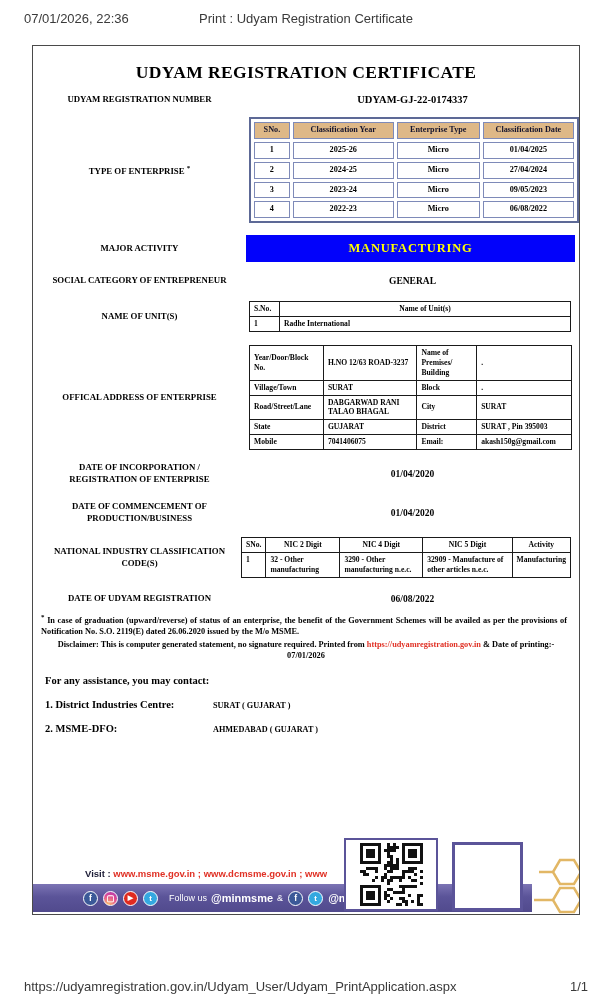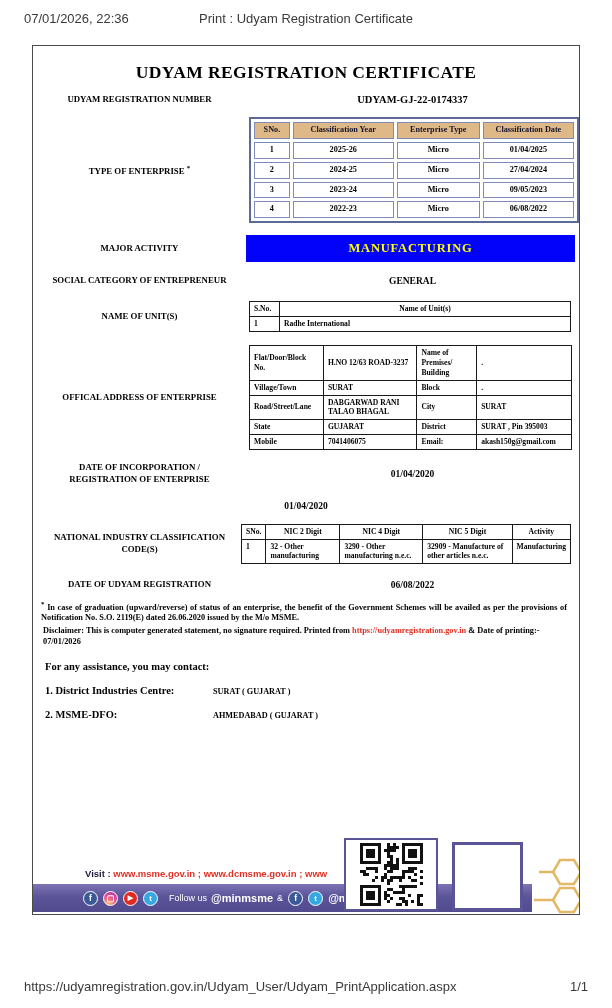--- a/index.html
+++ b/index.html
@@ -56,21 +56,21 @@
   .nic-table th { text-align:center; }
   .nic-table td { vertical-align:top; }
   .nt-c1{width:24px;} .nt-c2{width:76px;} .nt-c3{width:86px;} .nt-c4{width:94px;} .nt-c5{width:50px;}
 
   
   .major-banner { margin-right:4px; height:27px; line-height:27px; background:#0202fb; color:#ffff00; text-align:center; font-weight:bold; font-size:12.5px; letter-spacing:.8px; }
 
   
   .footnote { margin:9px 12px 0 8px; font-size:8.3px; font-weight:bold; text-align:justify; line-height:1.25; }
   .footnote sup { font-size:7px; }
-  .disclaimer { margin:3px 10px 0 10px; font-size:8.3px; font-weight:bold; text-align:left; line-height:1.3; }
+  .disclaimer { margin:3px 10px 0 10px; font-size:8.3px; font-weight:bold; text-align:center; line-height:1.3; }
   .red-link { color:#e03125; }
 
   
   .contact-heading { margin:13px 0 0 12px; font-size:10.5px; font-weight:bold; }
   .contact-item { display:flex; margin:13px 0 0 12px; align-items:baseline; }
   .contact-item .ci-label { width:168px; font-size:10.5px; font-weight:bold; }
   .contact-item .ci-value { font-size:8.2px; font-weight:bold; }
 
   
   .banner { position:absolute; left:0; right:0; bottom:0; height:62px; }
@@ -201,21 +201,21 @@
     <div class="val-left">
       <table class="plain addr-table">
         <colgroup>
             <col class="at-c1">
             <col class="at-c2">
             <col class="at-c3">
             <col class="at-c4">
           </colgroup>
         <tbody>
             <tr>
-              <td>Flat/Door/Block No.</td>
+              <td>Year/Door/Block No.</td>
               <td>H.NO 12/63 ROAD-3237</td>
               <td>Name of Premises/ Building</td>
               <td>.</td>
             </tr>
             <tr>
               <td>Village/Town</td>
               <td>SURAT</td>
               <td>Block</td>
               <td>.</td>
             </tr>
@@ -241,20 +241,21 @@
       </table>
     </div>
   </div>
 
   <div class="row r-inc">
     <div class="lbl">DATE OF INCORPORATION / REGISTRATION OF ENTERPRISE</div>
     <div class="val">01/04/2020</div>
   </div>
 
   <div class="row r-com">
+    <div class="lbl">DATE OF COMMENCEMENT OF PRODUCTION/BUSINESS</div>
     <div class="val">01/04/2020</div>
   </div>
 
   <div class="row r-nic">
     <div class="lbl">NATIONAL INDUSTRY CLASSIFICATION CODE(S)</div>
     <div class="val-left">
       <table class="plain nic-table">
         <colgroup>
             <col class="nt-c1">
             <col class="nt-c2">

